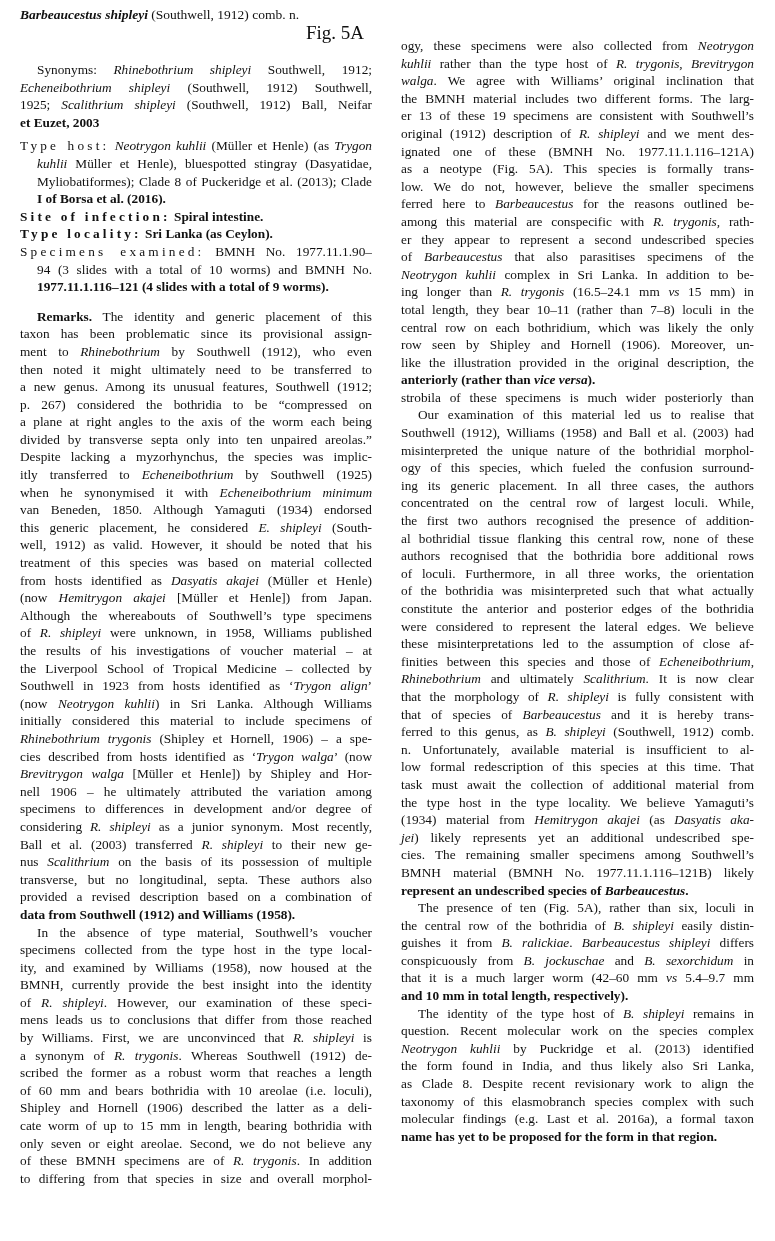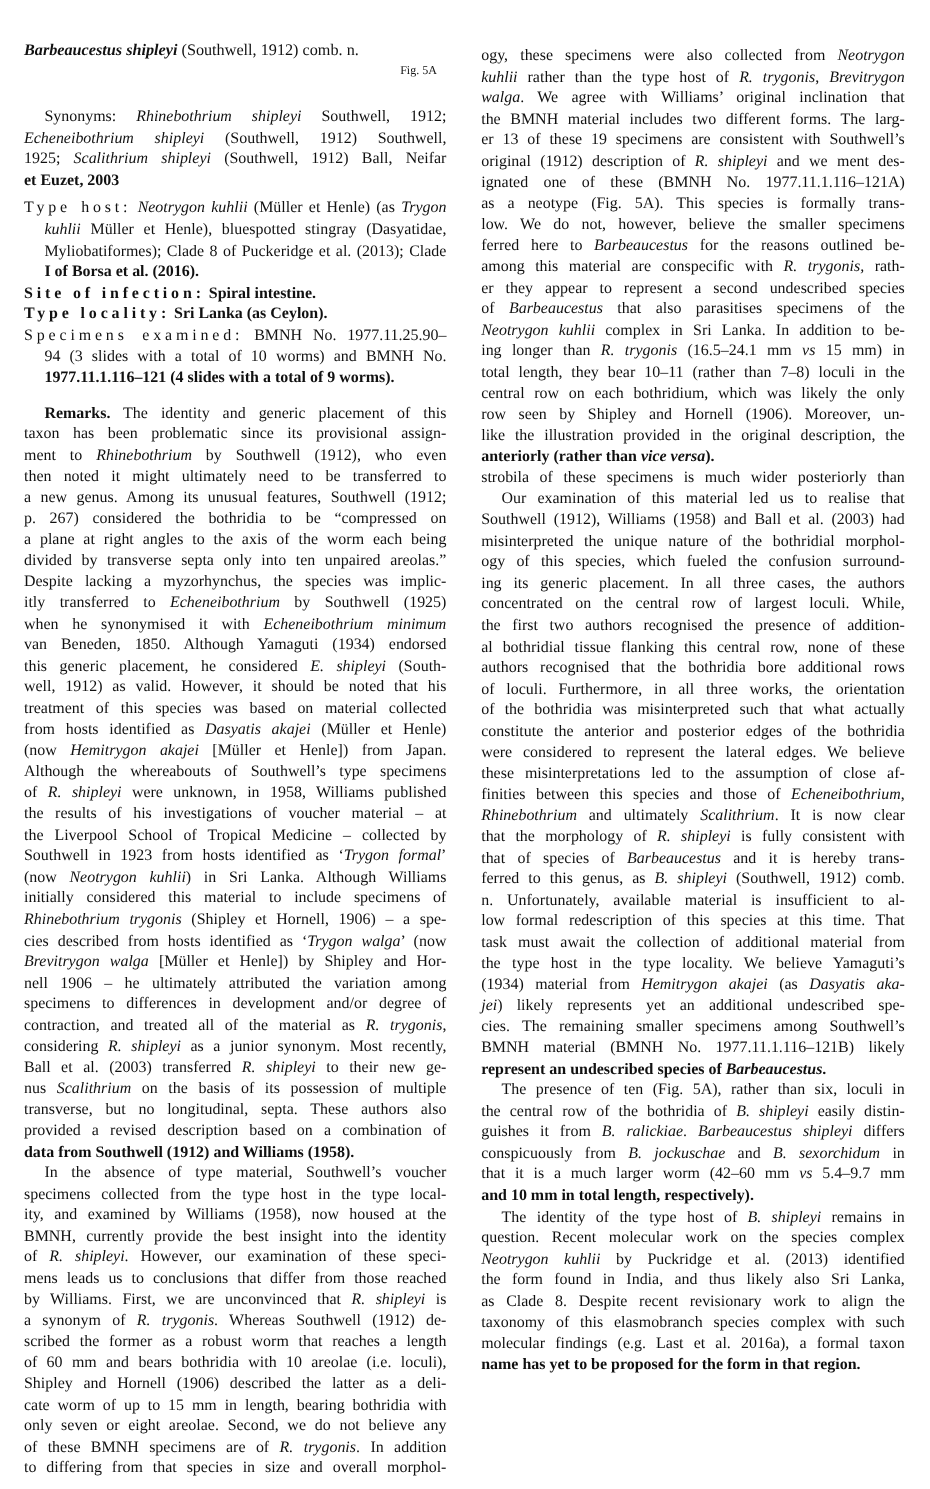--- a/index.html
+++ b/index.html
@@ -8,22 +8,22 @@
   .col { position:absolute; }
   .col-left { left:20px; top:0; width:352px; }
   .col-right { left:401px; top:37px; width:353px; }
   .line { height:17.6px; line-height:17.6px; white-space:nowrap; text-align:justify; text-align-last:justify; }
   .line.last { text-align-last:left;font-weight:bold; }
   .line.indent { padding-left:17px; }
   .line.hang { padding-left:17px; }
   .i { font-style:italic; }
   .b { font-weight:bold; }
   .sp { letter-spacing:3.2px; }
-  .title-line { height:18px; line-height:18px; font-size:13.5px;margin-top:27px; }
-  .fig-line { text-align:right; height:18px; line-height:18px; font-size:10px; padding-right:8px;}
+  .title-line { height:18px; line-height:18px; font-size:13.5px; }
+  .fig-line { text-align:right; height:18px; line-height:18px; font-size:19px; padding-right:8px;}
   .gap { height:12px; }
   .gap-s { height:6px; }
   .gap-m { height:19px; }
   .block { }
 </style>
 </head>
 <body>
 
 <div class="col col-left">
   <div style="height:6px"></div>
@@ -43,21 +43,21 @@
       <div class="line hang"><span>Myliobatiformes); Clade 8 of Puckeridge et al. (2013); Clade</span></div>
       <div class="line hang last"><span>I of Borsa et al. (2016).</span></div>
     </div>
   <div class="block">
       <div class="line last"><span class="sp">Site of infection:</span><span> Spiral intestine.</span></div>
     </div>
   <div class="block">
       <div class="line last"><span class="sp">Type locality:</span><span> Sri Lanka (as Ceylon).</span></div>
     </div>
   <div class="block">
-      <div class="line"><span class="sp">Specimens examined:</span><span> BMNH No. 1977.11.25.90–</span></div>
+      <div class="line"><span class="sp">Specimens examined:</span><span> BMNH No. 1977.11.1.90–</span></div>
       <div class="line hang"><span>94 (3 slides with a total of 10 worms) and BMNH No.</span></div>
       <div class="line hang last"><span>1977.11.1.116–121 (4 slides with a total of 9 worms).</span></div>
     </div>
   <div class="gap"></div>
   <div class="block">
       <div class="line indent"><span class="b">Remarks.</span><span> The identity and generic placement of this</span></div>
       <div class="line"><span>taxon has been problematic since its provisional assign-</span></div>
       <div class="line"><span>ment to </span><span class="i">Rhinebothrium</span><span> by Southwell (1912), who even</span></div>
       <div class="line"><span>then noted it might ultimately need to be transferred to</span></div>
       <div class="line"><span>a new genus. Among its unusual features, Southwell (1912;</span></div>
@@ -70,29 +70,28 @@
       <div class="line"><span>van Beneden, 1850. Although Yamaguti (1934) endorsed</span></div>
       <div class="line"><span>this generic placement, he considered </span><span class="i">E. shipleyi</span><span> (South-</span></div>
       <div class="line"><span>well, 1912) as valid. However, it should be noted that his</span></div>
       <div class="line"><span>treatment of this species was based on material collected</span></div>
       <div class="line"><span>from hosts identified as </span><span class="i">Dasyatis akajei</span><span> (Müller et Henle)</span></div>
       <div class="line"><span>(now </span><span class="i">Hemitrygon akajei</span><span> [Müller et Henle]) from Japan.</span></div>
       <div class="line"><span>Although the whereabouts of Southwell’s type specimens</span></div>
       <div class="line"><span>of </span><span class="i">R. shipleyi</span><span> were unknown, in 1958, Williams published</span></div>
       <div class="line"><span>the results of his investigations of voucher material – at</span></div>
       <div class="line"><span>the Liverpool School of Tropical Medicine – collected by</span></div>
-      <div class="line"><span>Southwell in 1923 from hosts identified as ‘</span><span class="i">Trygon formal</span><span>’</span></div>
+      <div class="line"><span>Southwell in 1923 from hosts identified as ‘</span><span class="i">Trygon align</span><span>’</span></div>
       <div class="line"><span>(now </span><span class="i">Neotrygon kuhlii</span><span>) in Sri Lanka. Although Williams</span></div>
       <div class="line"><span>initially considered this material to include specimens of</span></div>
       <div class="line"><span class="i">Rhinebothrium trygonis</span><span> (Shipley et Hornell, 1906) – a spe-</span></div>
       <div class="line"><span>cies described from hosts identified as ‘</span><span class="i">Trygon walga</span><span>’ (now</span></div>
       <div class="line"><span class="i">Brevitrygon walga</span><span> [Müller et Henle]) by Shipley and Hor-</span></div>
       <div class="line"><span>nell 1906 – he ultimately attributed the variation among</span></div>
       <div class="line"><span>specimens to differences in development and/or degree of</span></div>
-      <div class="line"><span>contraction, and treated all of the material as </span><span class="i">R. trygonis</span><span>,</span></div>
       <div class="line"><span>considering </span><span class="i">R. shipleyi</span><span> as a junior synonym. Most recently,</span></div>
       <div class="line"><span>Ball et al. (2003) transferred </span><span class="i">R. shipleyi</span><span> to their new ge-</span></div>
       <div class="line"><span>nus </span><span class="i">Scalithrium</span><span> on the basis of its possession of multiple</span></div>
       <div class="line"><span>transverse, but no longitudinal, septa. These authors also</span></div>
       <div class="line"><span>provided a revised description based on a combination of</span></div>
       <div class="line last"><span>data from Southwell (1912) and Williams (1958).</span></div>
     </div>
   <div class="block">
       <div class="line indent"><span>In the absence of type material, Southwell’s voucher</span></div>
       <div class="line"><span>specimens collected from the type host in the type local-</span></div>

